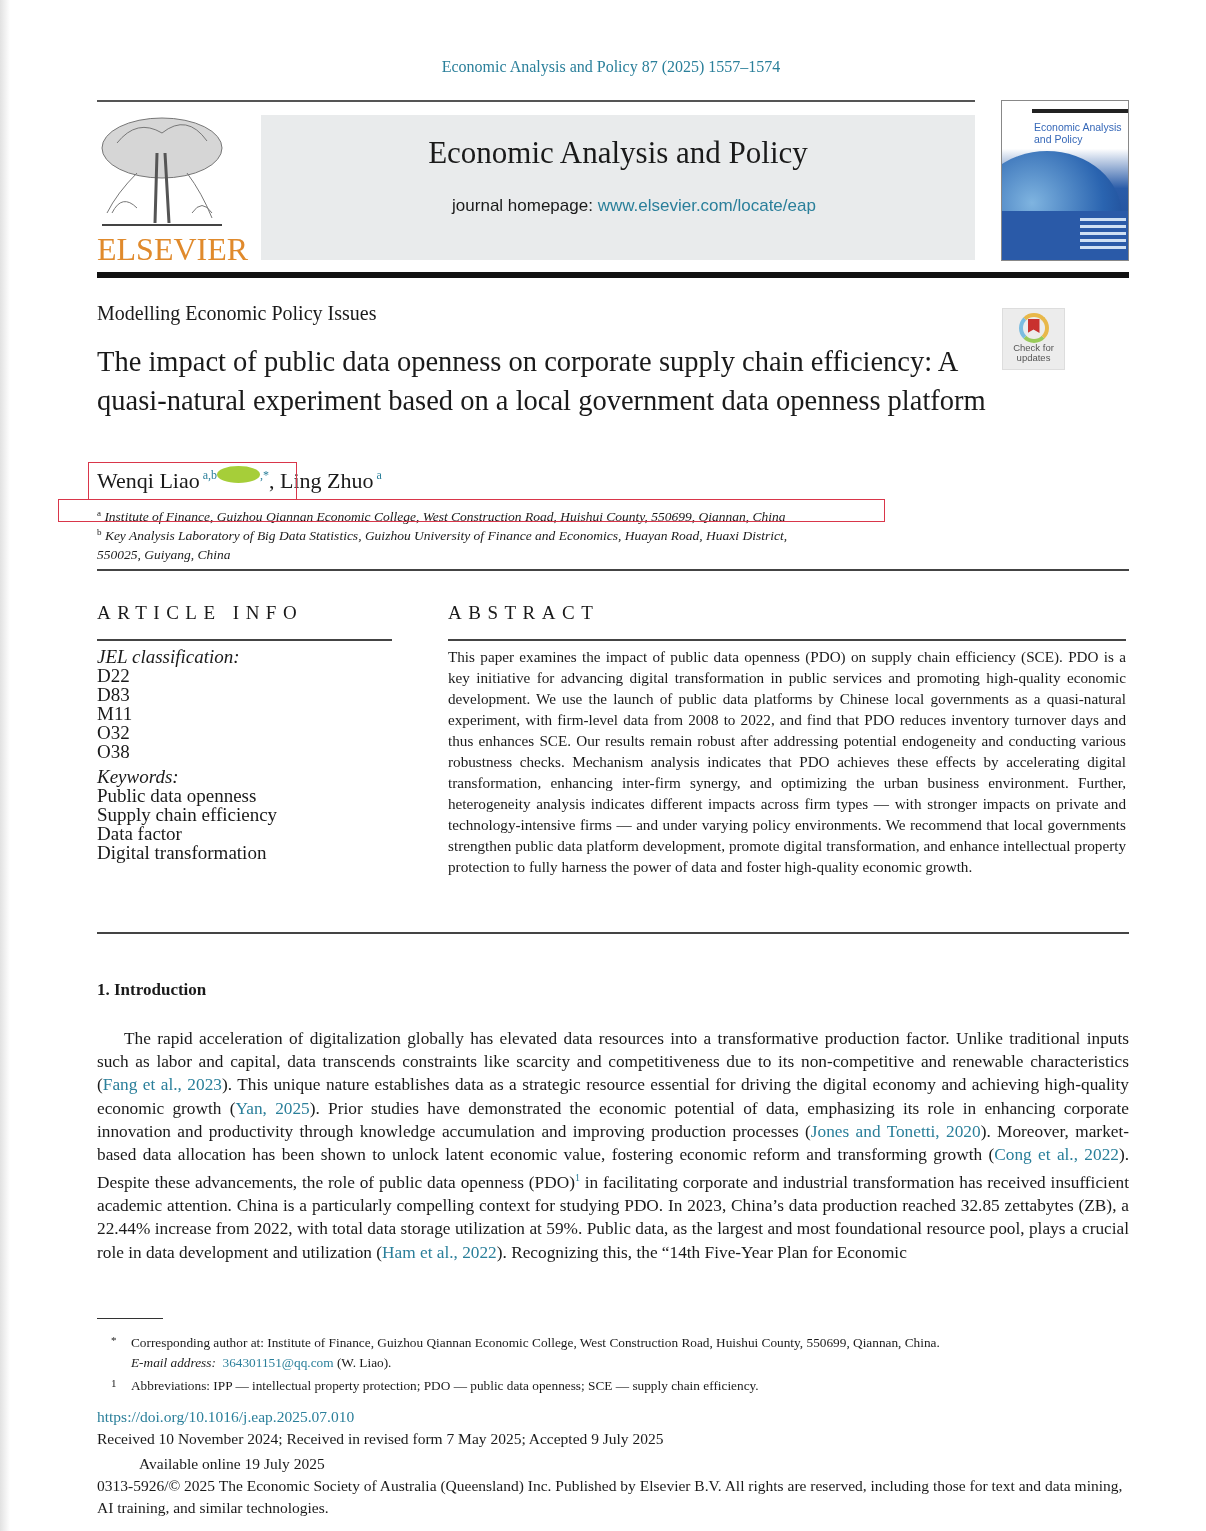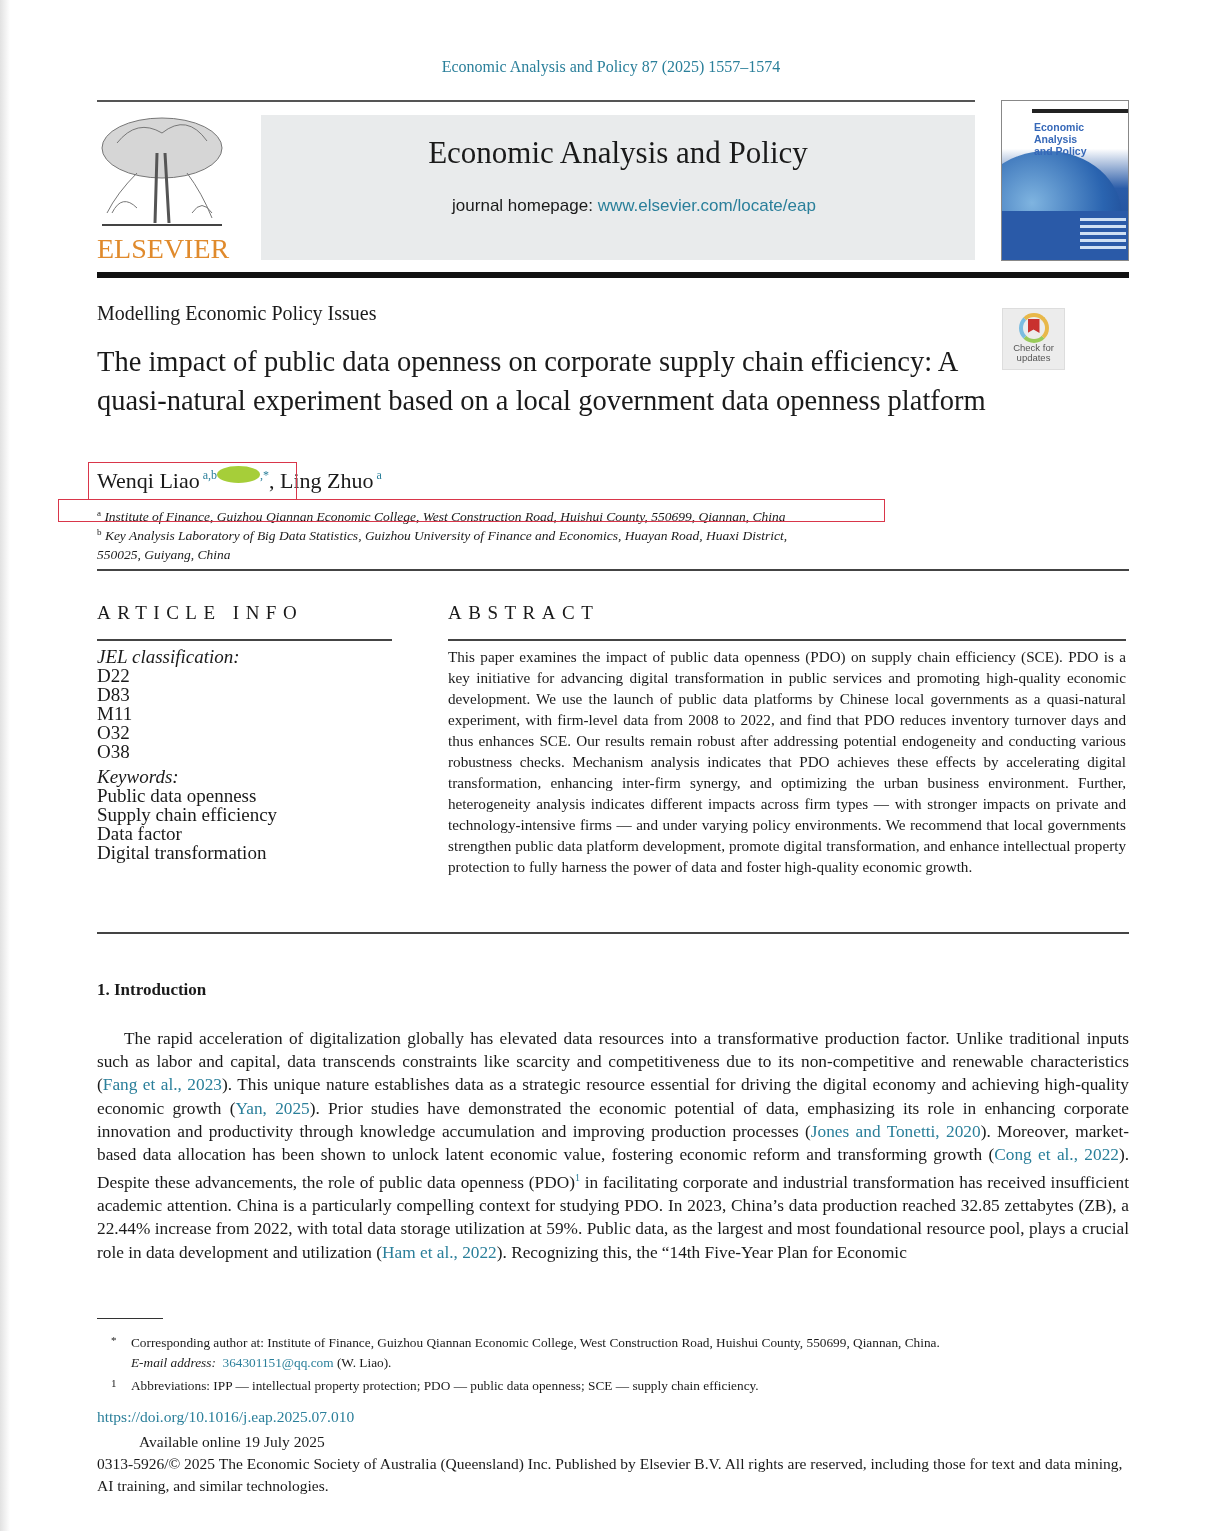--- a/index.html
+++ b/index.html
@@ -5,26 +5,26 @@
   * { box-sizing: border-box; margin: 0; padding: 0; }
   html, body { width: 1206px; height: 1531px; background: #fff; overflow: hidden; }
   body { font-family: "Liberation Serif", "DejaVu Serif", serif; color: #1a1a1a; position: relative; }
   .page-edge { position: absolute; left: 0; top: 0; width: 10px; height: 1531px; background: linear-gradient(to right, #e2e2e2, #fff); }
   .abs { position: absolute; }
   .link { color: #2a7f9a; }
   .journal-ref { left: 0; width: 1222px; top: 58px; text-align: center; font-size: 16px; color: #2a7f9a; }
   .hr-top { left: 97px; top: 100px; width: 878px; height: 2px; background: #555; }
   .logo { left: 97px; top: 113px; width: 135px; height: 150px; }
   .logo-tree { width: 130px; height: 118px; }
-  .logo-text { font-size: 28px; color: #e08a2c; letter-spacing: 0px; font-family: "Liberation Serif", serif; line-height: 28px; }
+  .logo-text { font-size: 32px; color: #e08a2c; letter-spacing: 0px; font-family: "Liberation Serif", serif; line-height: 28px; }
   .banner { left: 261px; top: 115px; width: 714px; height: 145px; background: #e9ebec; text-align: center; }
   .banner .contents { margin-top: 4px; font-size: 17px; font-family: "Liberation Sans", sans-serif; }
   .banner .jtitle { margin-top: 20px; font-size: 31px; }
   .banner .homepage { margin-top: 25px; font-size: 17px; font-family: "Liberation Sans", sans-serif; padding-left: 32px; }
-  .cover { left: 1001px; top: 100px; width: 128px; height: 161px; border: 1px solid #888; background: linear-gradient(#fff 0%, #fff 30%, #2a5ca8 55%, #1e4a94 100%); overflow: hidden; font-weight: bold; }
+  .cover { left: 1001px; top: 100px; width: 128px; height: 161px; border: 1px solid #888; background: linear-gradient(#fff 0%, #fff 30%, #2a5ca8 55%, #1e4a94 100%); overflow: hidden; }
   .cover .c-title { position: absolute; left: 32px; top: 20px; font-family: "Liberation Sans", sans-serif; font-size: 10.5px; color: #3668b8; line-height: 12px; }
   .cover .c-bar { position: absolute; left: 30px; top: 8px; width: 96px; height: 4px; background: #222; }
   .cover .c-circle { position: absolute; left: -30px; top: 50px; width: 150px; height: 130px; border-radius: 50%; background: radial-gradient(circle at 40% 40%, #7fb4e0, #2a64b0 60%, #1a3f88); }
   .cover .c-band { position: absolute; left: 0; top: 110px; width: 128px; height: 51px; background: #2a5aa8; }
   .cover .c-eds { position: absolute; left: 78px; top: 117px; width: 46px; }
   .cover .c-eds div { height: 3px; background: #cfe0f4; margin-bottom: 4px; }
   .hr-thick { left: 97px; top: 272px; width: 1032px; height: 6px; background: #111; }
   .section-label { left: 97px; top: 302px; font-size: 20px; }
   .check-updates { left: 1002px; top: 308px; width: 63px; height: 62px; background: #ececec; border: 1px solid #ddd; text-align: center; cursor: pointer; }
   .check-updates .ring { width: 30px; height: 30px; border-radius: 50%; margin: 4px auto 0; border: 4px solid #e8b84a; border-left-color: #7cbce0; border-bottom-color: #9acb5a; position: relative; }
@@ -151,15 +151,16 @@
 
 <div class="abs fn-rule"></div>
 <div class="abs footnotes">
   <div><span class="mk">*</span><span>Corresponding author at: Institute of Finance, Guizhou Qiannan Economic College, West Construction Road, Huishui County, 550699, Qiannan, China.</span></div>
   <div class="indent"><i>E-mail address:</i>&nbsp;&nbsp;<span class="link">364301151@qq.com</span><span> (W. Liao).</span></div>
   <div><span class="mk">1</span><span>Abbreviations: IPP — intellectual property protection; PDO — public data openness; SCE — supply chain efficiency.</span></div>
 </div>
 
 <div class="abs pubinfo">
   <div class="link">https://doi.org/10.1016/j.eap.2025.07.010</div>
+  <div>Received 10 November 2024; Received in revised form 7 May 2025; Accepted 9 July 2025</div>
   <div style="margin-top:3px;margin-left:42px;">Available online 19 July 2025</div>
   <div>0313-5926/© 2025 The Economic Society of Australia (Queensland) Inc. Published by Elsevier B.V. All rights are reserved, including those for text and data mining, AI training, and similar technologies.</div>
 </div>
 
 </body></html>

